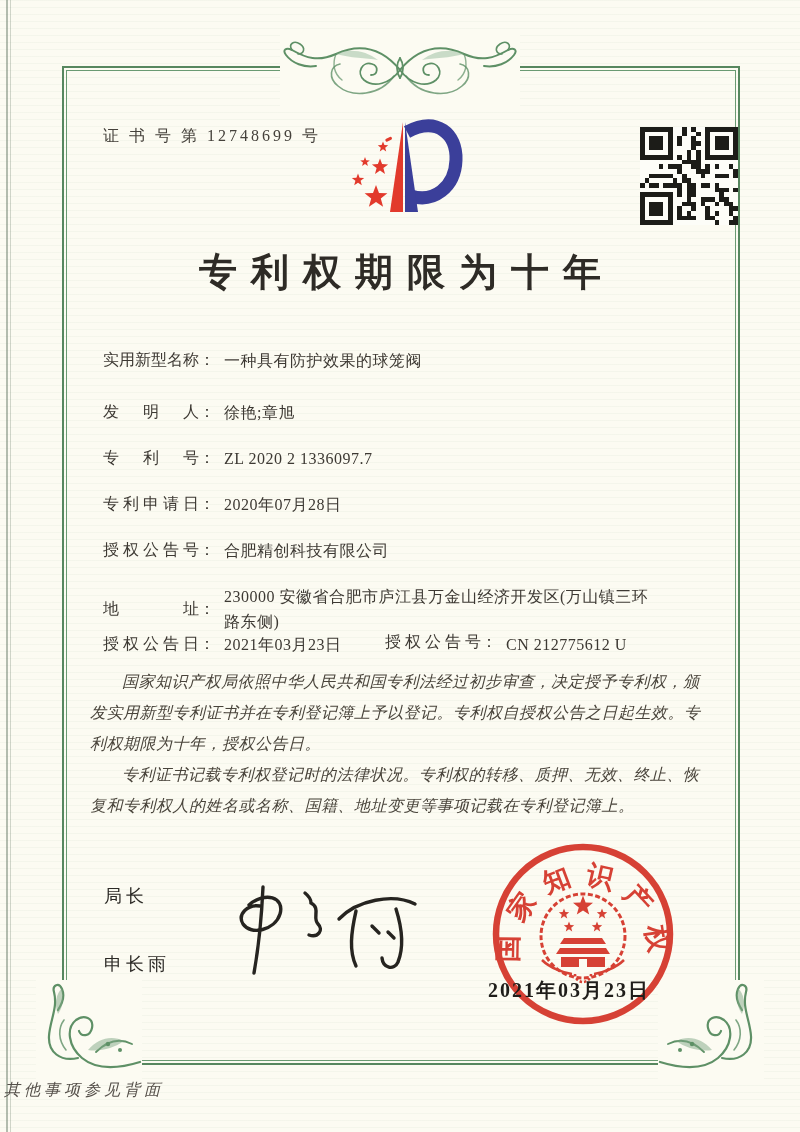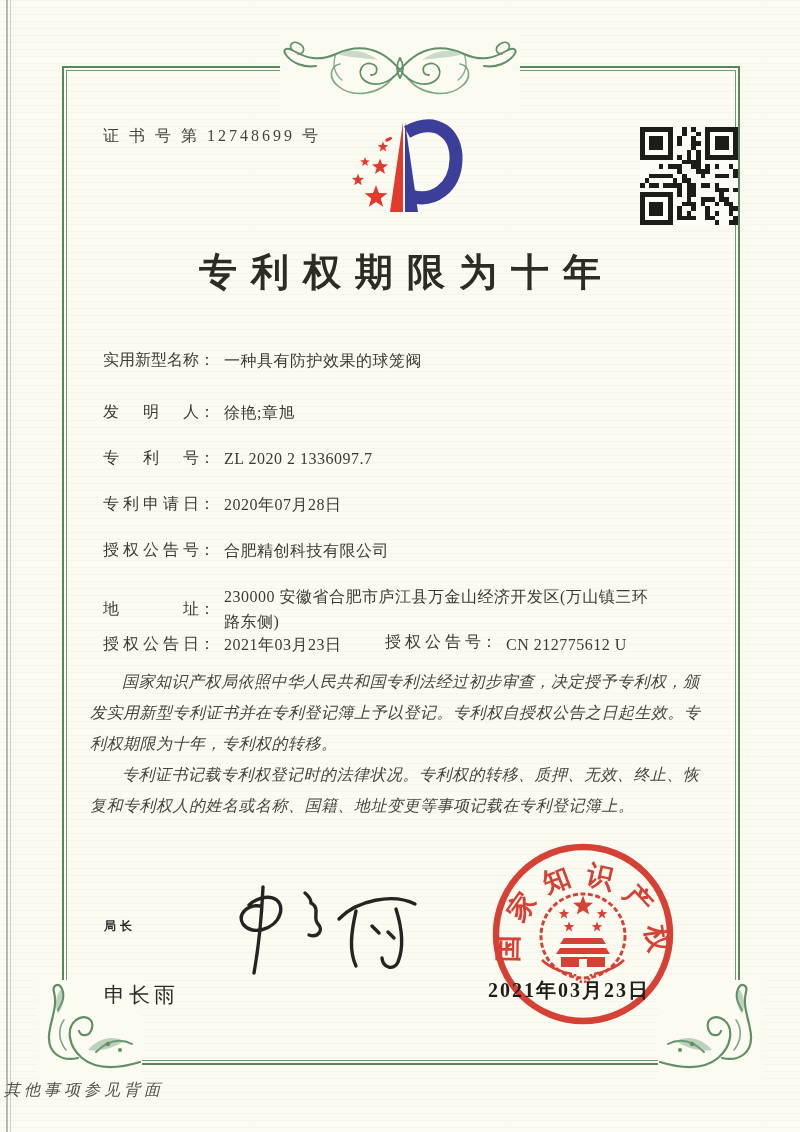--- a/index.html
+++ b/index.html
@@ -23,24 +23,24 @@
   .lbl{display:inline-block;width:96px;text-align:justify;text-align-last:justify;flex:0 0 96px;}
   .colon{display:inline-block;margin-right:9px;}
   .val{letter-spacing:.5px;line-height:25px;}
   .r-name{top:348px}.r-inventor{top:400px}.r-patentno{top:446px}.r-filing{top:492px}
   .r-patentee{top:538px}.r-address{top:584px}.r-grant{top:632px}
   .r-address .val{max-width:440px;}
   .pair2{position:absolute;left:282px;top:0;display:flex;}
   .body-text{position:absolute;left:90px;top:666px;width:624px;}
   .body-text p{margin:0;text-indent:2em;font-style:italic;font-size:16px;line-height:31px;
     letter-spacing:.5px;color:#49443b;}
-  .director-title{position:absolute;left:104px;top:918px;font-family:"Liberation Sans","DejaVu Sans",sans-serif;
-    font-size:12px;letter-spacing:4px;color:#2c2a26;font-weight:bold;}
+  .director-title{position:absolute;left:104px;top:884px;font-family:"Liberation Sans","DejaVu Sans",sans-serif;
+    font-size:18px;letter-spacing:4px;color:#2c2a26;}
   .director-name{position:absolute;left:104px;top:952px;font-family:"Liberation Sans","DejaVu Sans",sans-serif;
-    font-size:21px;letter-spacing:4px;color:#2c2a26;margin-top:29px;}
+    font-size:18px;letter-spacing:4px;color:#2c2a26;}
   .signature{position:absolute;left:205px;top:873px;width:232px;height:112px;}
   .seal{position:absolute;left:466px;top:836px;width:240px;height:202px;opacity:.95;}
   .seal-date{position:absolute;left:488px;top:977px;font-size:20px;font-weight:600;letter-spacing:2px;color:#1f1d1a;}
   .page-info{position:absolute;left:0;top:1030px;width:100%;text-align:center;font-size:15px;letter-spacing:2px;color:#3d3933;}
   .back-note{position:absolute;left:4px;top:1080px;width:100%;text-align:left;font-size:16px;font-style:italic;
     letter-spacing:4px;color:#55504a;}
   .orn-top{position:absolute;left:276px;top:30px;width:248px;height:76px;}
   .orn-corner{position:absolute;width:106px;height:100px;}
   .orn-bl{left:36px;top:980px;}
   .orn-br{left:658px;top:980px;transform:scaleX(-1);}
@@ -368,21 +368,21 @@
       <span class="colon">：</span>
     <span class="val">2021年03月23日</span>
     <span class="pair2">
       <span class="lbl">授权公告号</span>
         <span class="colon">：</span>
       <span class="val">CN 212775612 U</span>
     </span>
   </div>
 
   <div class="body-text">
-    <p>国家知识产权局依照中华人民共和国专利法经过初步审查，决定授予专利权，颁发实用新型专利证书并在专利登记簿上予以登记。专利权自授权公告之日起生效。专利权期限为十年，专利权的转移。</p>
+    <p>国家知识产权局依照中华人民共和国专利法经过初步审查，决定授予专利权，颁发实用新型专利证书并在专利登记簿上予以登记。专利权自授权公告之日起生效。专利权期限为十年，授权公告日。</p>
     <p>专利证书记载专利权登记时的法律状况。专利权的转移、质押、无效、终止、恢复和专利权人的姓名或名称、国籍、地址变更等事项记载在专利登记簿上。</p>
   </div>
 
   <div class="director-title">局长</div>
   <div class="director-name">申长雨</div>
 
   <svg class="signature" viewBox="0 0 232 112">
     <g fill="none" stroke="#262420" stroke-width="3.4" stroke-linecap="round">
       <path d="M44,32 C60,18 80,24 75,41 C70,57 46,63 38,51 C32,41 43,31 55,33"></path>
       <path d="M58,14 C57,36 54,72 49,100"></path>

